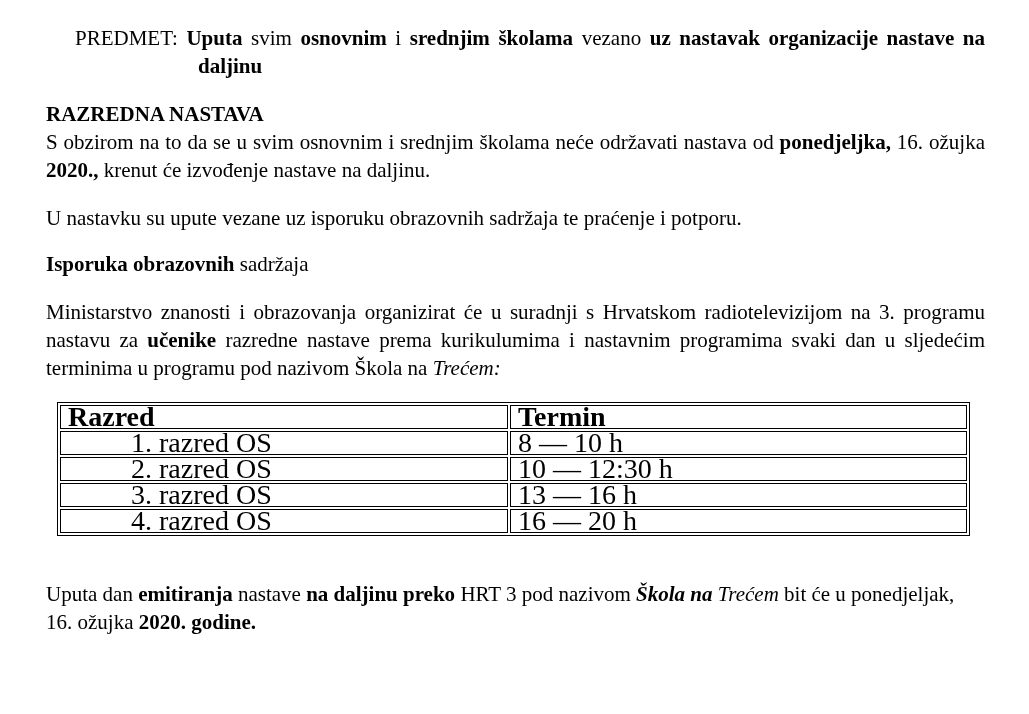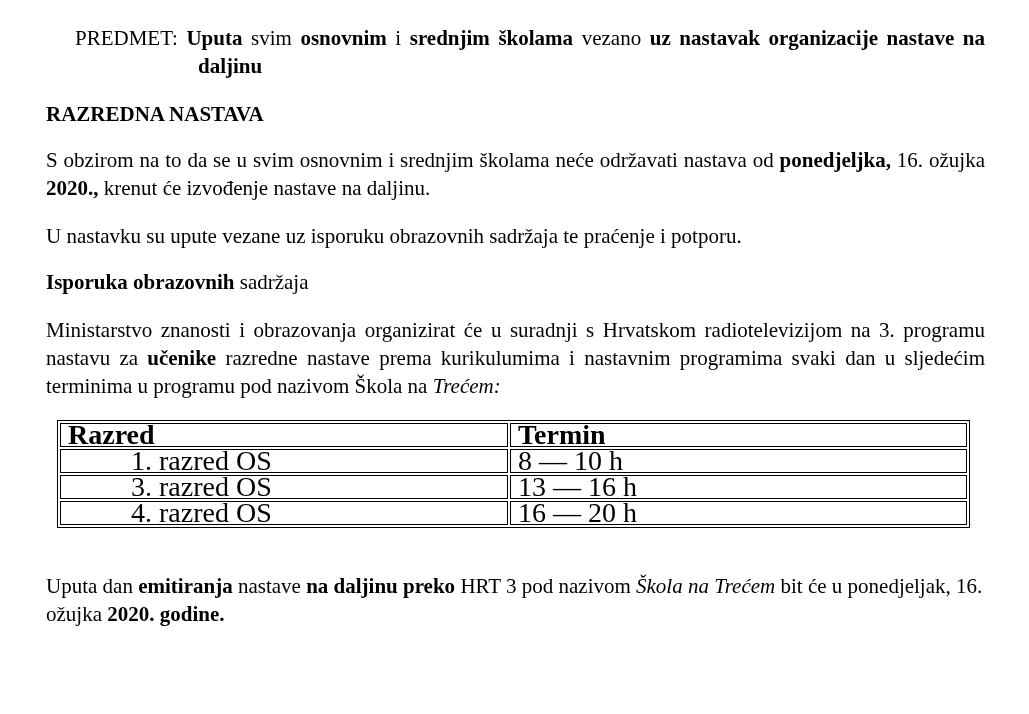--- a/index.html
+++ b/index.html
@@ -15,32 +15,32 @@
     overflow: hidden;
   }
   .page {
     width: 1029px;
     height: 700px;
     padding: 24px 44px 0 46px;
   }
   p { margin: 0; }
   .b  { font-weight: bold; }
   .i  { font-style: italic; margin-top: 28px; }
-  .bi { font-weight: normal; font-style: italic; }
+  .bi { font-weight: bold; font-style: italic; }
 
   .subject {
     padding-left: 152px;
     text-indent: -123px;
     text-align: justify;
   }
   .h-razredna {
     margin-top: 20px;
     font-weight: bold;
   }
-  .para-intro { margin-top: 18px; text-align: justify; }
+  .para-intro { text-align: justify; }
   .para-upute { margin-top: 20px; }
   .h-isporuka { margin-top: 18px; }
   .para-ministarstvo { margin-top: 20px; text-align: justify; }
 
   .schedule {
     margin-top: 20px;
     margin-left: 11px;
     width: 913px;
     border: 1px solid #000;
     border-collapse: separate;
@@ -90,20 +90,24 @@
         <th>Razred</th>
         <th>Termin</th>
       </tr>
     </thead>
     <tbody>
       <tr>
         <td class="razred-cell">1. razred OS</td>
         <td>8 — 10 h</td>
       </tr>
       <tr>
+        <td class="razred-cell">2. razred OS</td>
+        <td>10 — 12:30 h</td>
+      </tr>
+      <tr>
         <td class="razred-cell">3. razred OS</td>
         <td>13 — 16 h</td>
       </tr>
       <tr>
         <td class="razred-cell">4. razred OS</td>
         <td>16 — 20 h</td>
       </tr>
     </tbody>
   </table>
 

